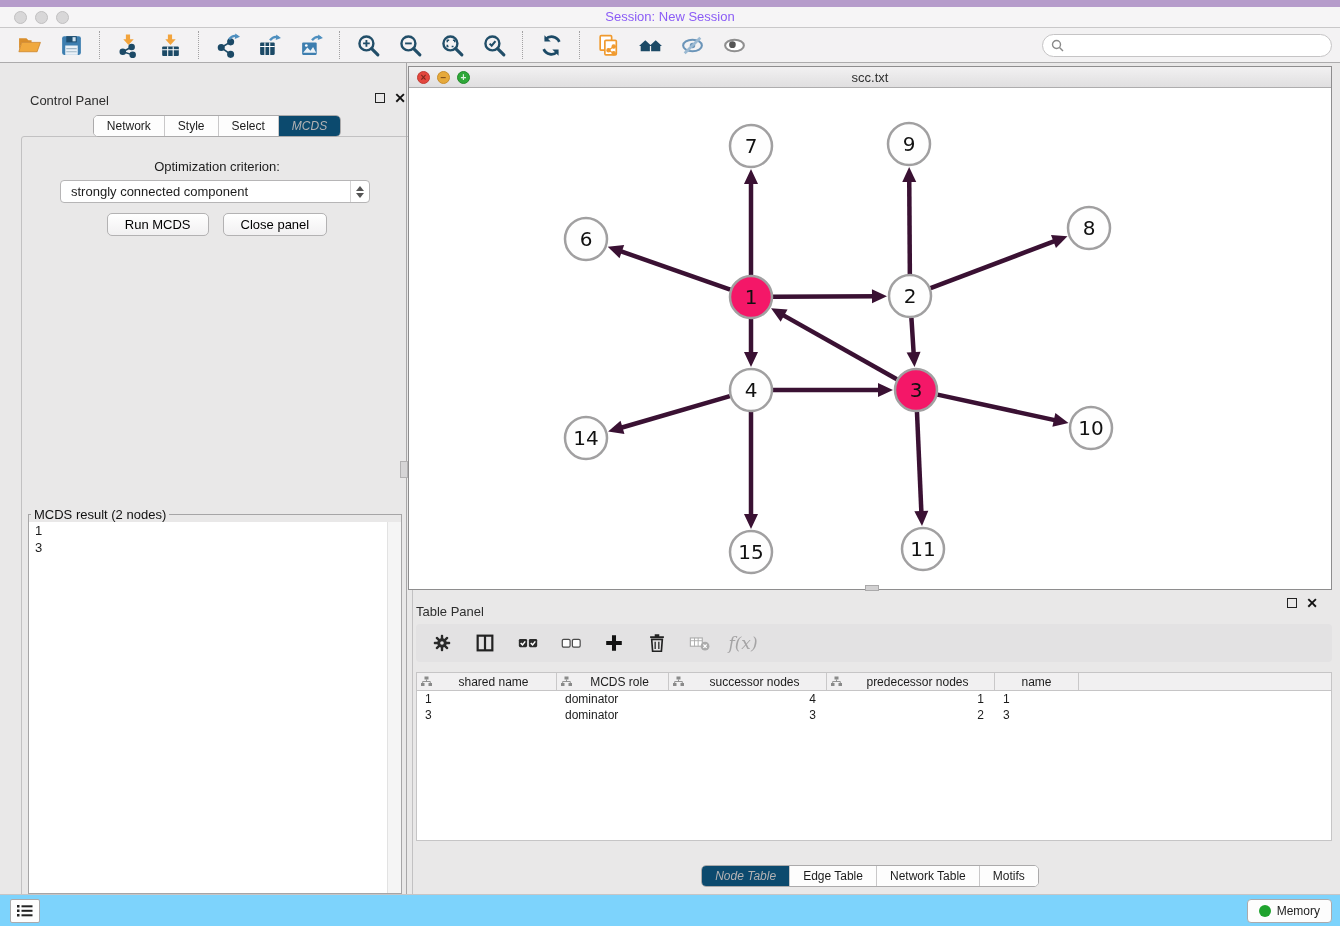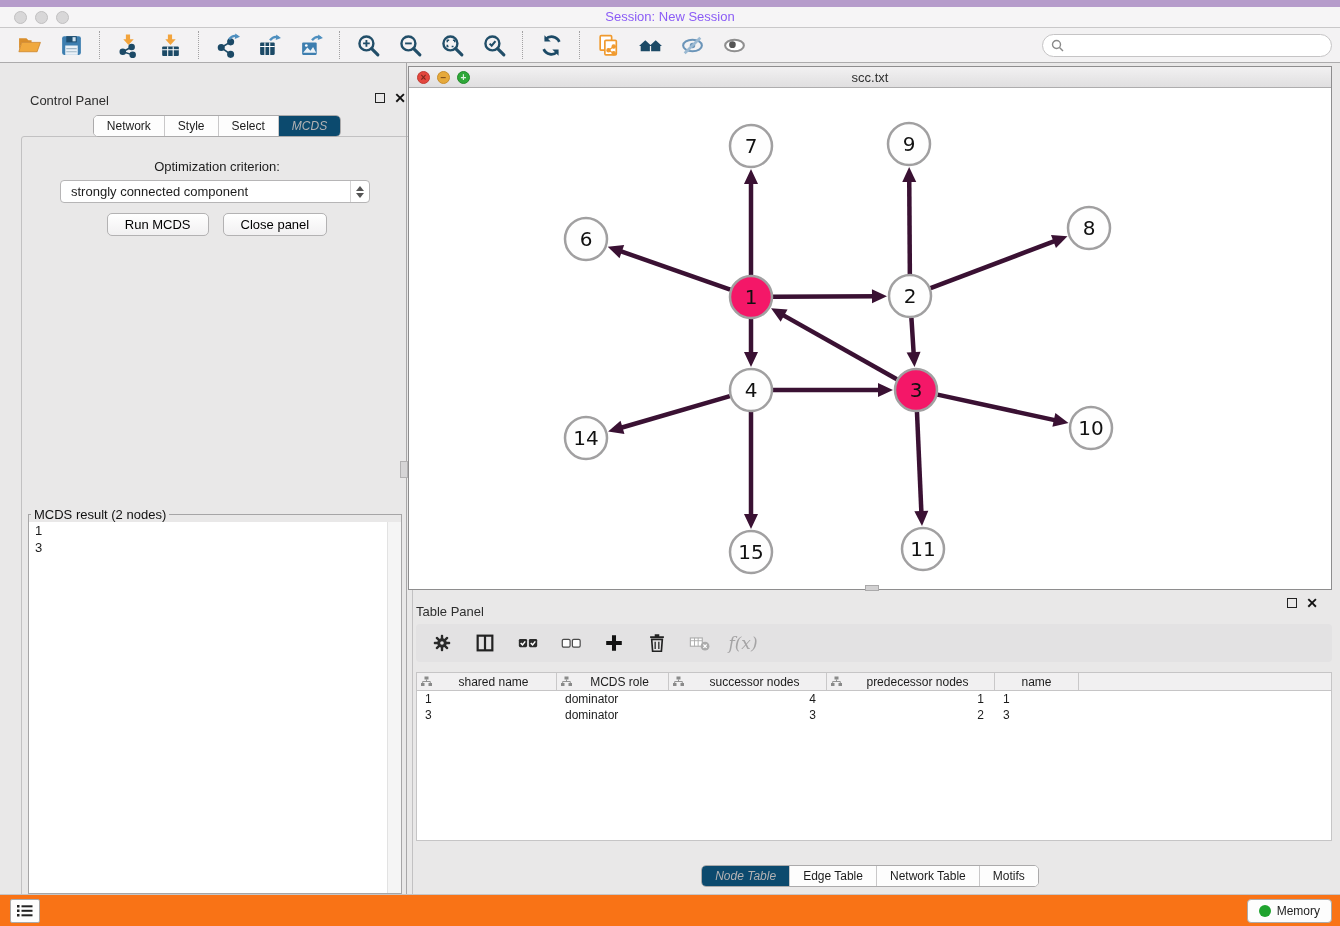--- a/index.html
+++ b/index.html
@@ -93,21 +93,21 @@
   .tp-col .col-label { flex:1; text-align:center; color:#1c1c1c; }
   .cols > :nth-child(1){ width:140px; } .cols > :nth-child(2){ width:112px; }
   .cols > :nth-child(3){ width:158px; } .cols > :nth-child(4){ width:168px; }
   .cols > :nth-child(5){ width:84px; }  .cols > :nth-child(6){ flex:1; }
   .tp-tbody { height:150px; background:#fff; border:1px solid #C6C5C6; border-top:none; overflow:hidden; }
   .tp-row { display:flex; height:16px; font-size:12px; align-items:center; }
   .tp-cell { padding:0 11px 0 8px; overflow:hidden; white-space:nowrap; }
   .tp-tabs { position:absolute; bottom:7px; left:0; right:0; display:flex; justify-content:center; }
 
   
-  .statusbar { position:absolute; top:894px; left:0; right:0; height:32px; background:#f97316; border-top:1px solid #C6C5C6; }
+  .statusbar { position:absolute; top:894px; left:0; right:0; height:32px; background:#7dd3fc; border-top:1px solid #C6C5C6; }
   .list-btn { position:absolute; top:4px; left:10px; width:30px; height:24px; background:#FDFDFD; border:1px solid #ABAAAB;
     border-radius:2px; display:flex; align-items:center; justify-content:center; }
   .memory-btn { position:absolute; top:4px; right:8px; height:24px; padding:0 11px; background:#FDFDFD;
     border:1px solid #ABAAAB; border-radius:4px; display:flex; align-items:center; gap:6px; font-size:12px; }
   .mem-dot { width:12px; height:12px; border-radius:50%; background:#1FA32E; }
 </style>
 </head>
 <body>
 
 <div class="app">

